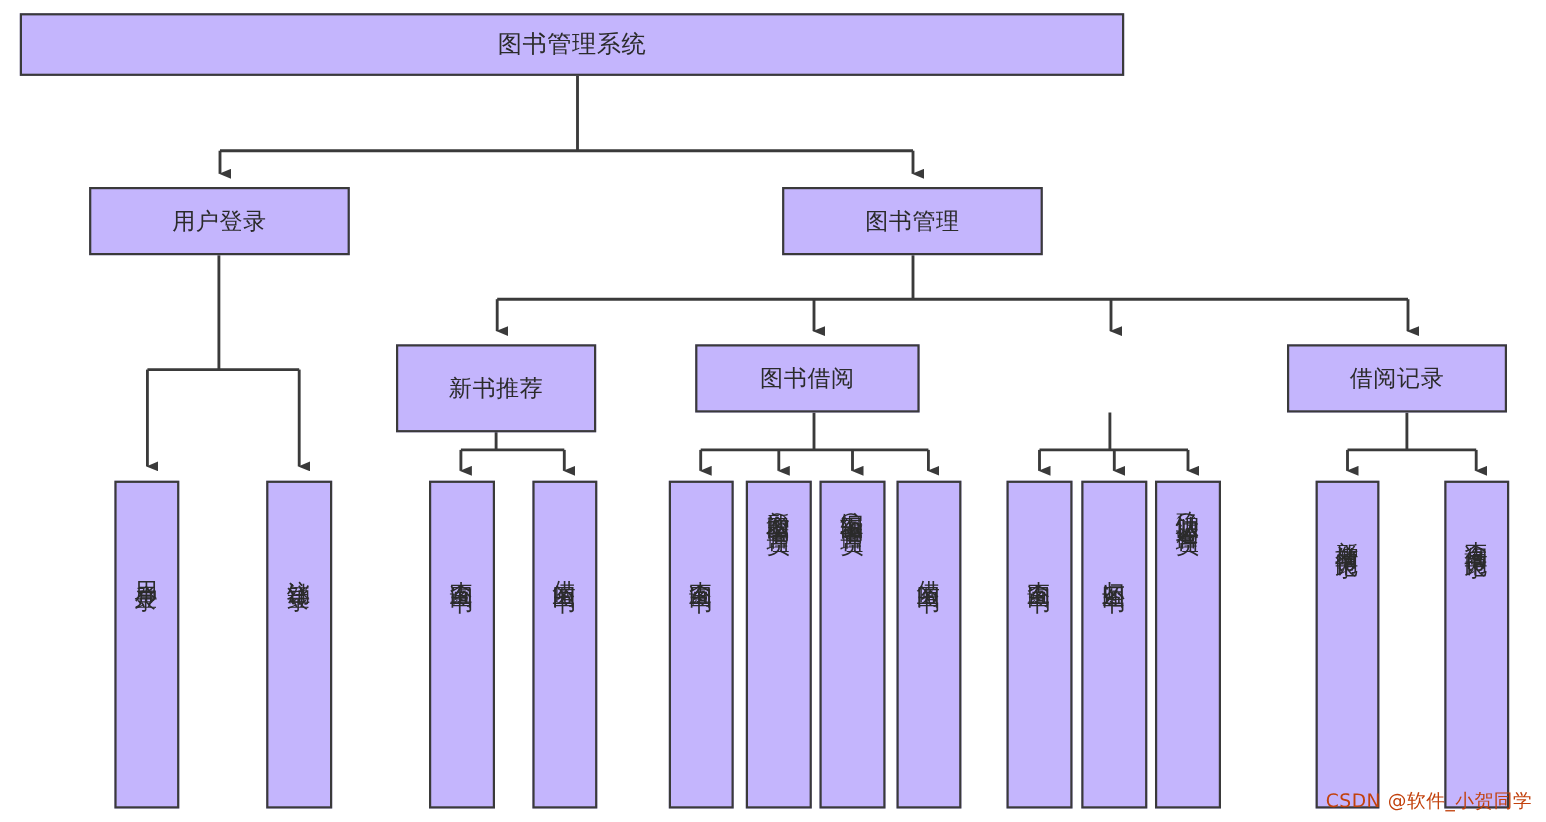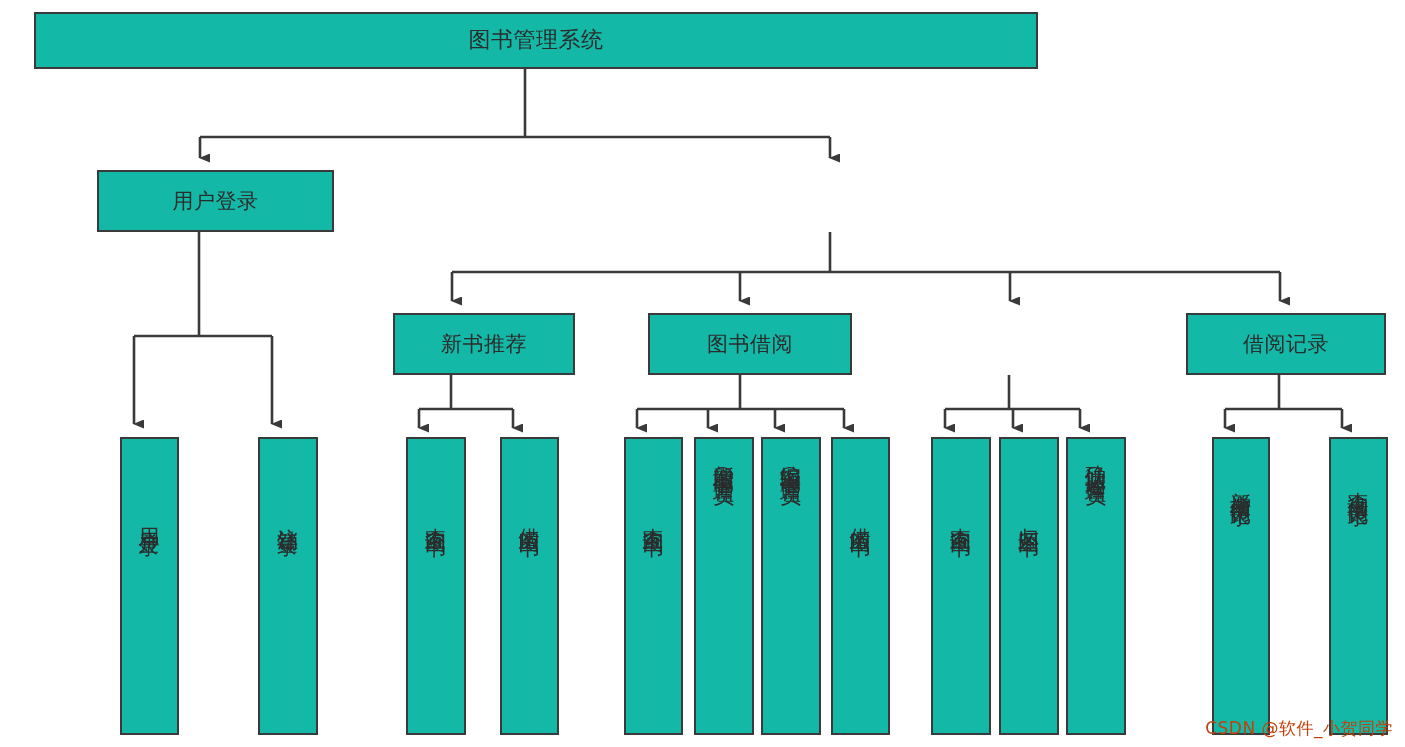--- a/index.html
+++ b/index.html
@@ -17,27 +17,26 @@
   #diagram-root {
     position: absolute;
     left: 0;
     top: 0;
     width: 1405px;
     height: 747px;
   }
   .node-box {
     position: absolute;
     box-sizing: border-box;
-    background: #14b8a6;
+    background: #c4b5fd;
     border: 2.5px solid #3a3a3a;
     display: flex;
     align-items: center;
     justify-content: center;
     overflow: hidden;
-    margin-left: 16px;
   }
   .node-label {
     color: #2b2b2b;
     font-size: 21px;
     line-height: 1.18;
     white-space: nowrap;
     letter-spacing: 0.5px;
     text-rendering: geometricPrecision;
   }
   .node-box.vertical {
@@ -125,22 +124,25 @@
     </g>
   </svg>
 
   <div class="node-box root" style="left:18px; top:12px; width:1004px; height:57px;">
     <span class="node-label">图书管理系统</span>
   </div>
 
   <div class="node-box" style="left:81px; top:170px; width:237px; height:62px;">
     <span class="node-label">用户登录</span>
   </div>
+  <div class="node-box" style="left:711px; top:170px; width:237px; height:62px;">
+    <span class="node-label">图书管理</span>
+  </div>
 
-  <div class="node-box" style="left:377px; top:313px; width:182px; height:62px;">
+  <div class="node-box" style="left:360px; top:313px; width:182px; height:80px;">
     <span class="node-label">新书推荐</span>
   </div>
   <div class="node-box" style="left:632px; top:313px; width:204px; height:62px;">
     <span class="node-label">图书借阅</span>
   </div>
   <div class="node-box" style="left:1170px; top:313px; width:200px; height:62px;">
     <span class="node-label">借阅记录</span>
   </div>
 
   <div class="node-box vertical" style="left:104px; top:437px; width:59px; height:298px; padding-top:72px;">

